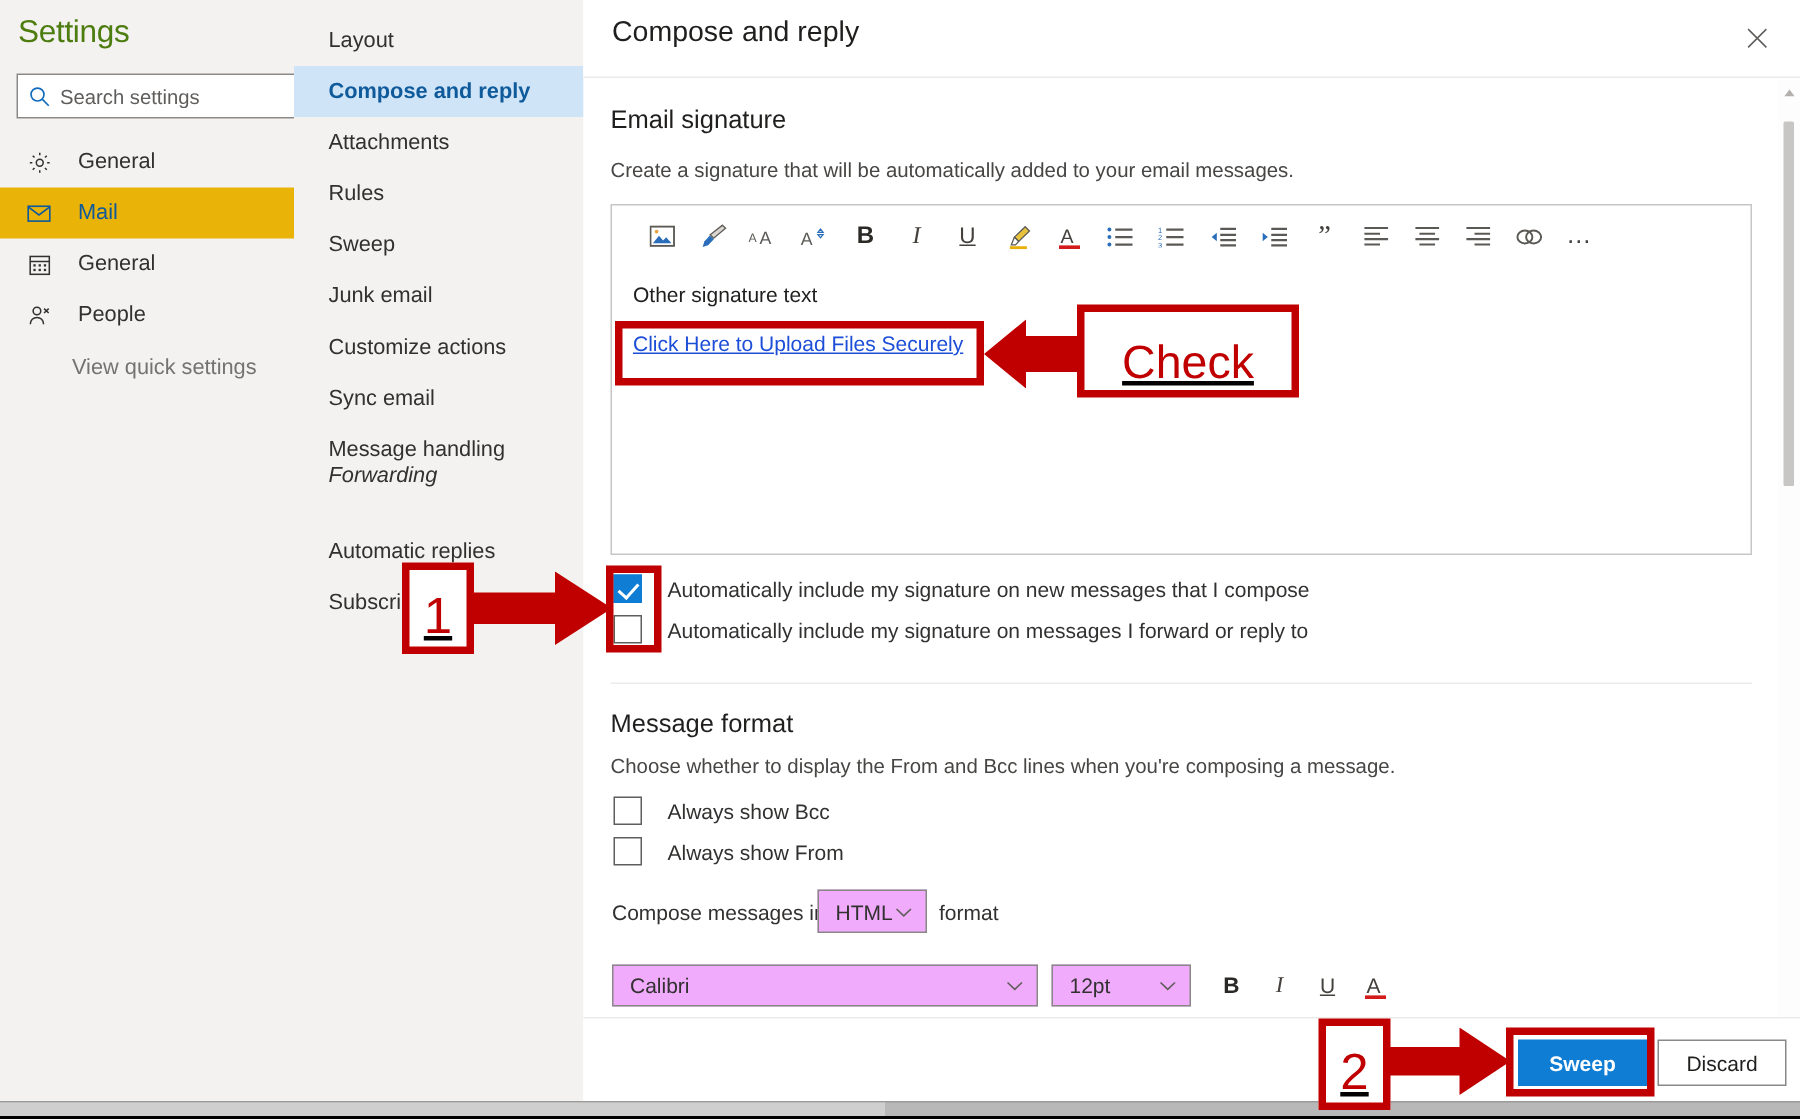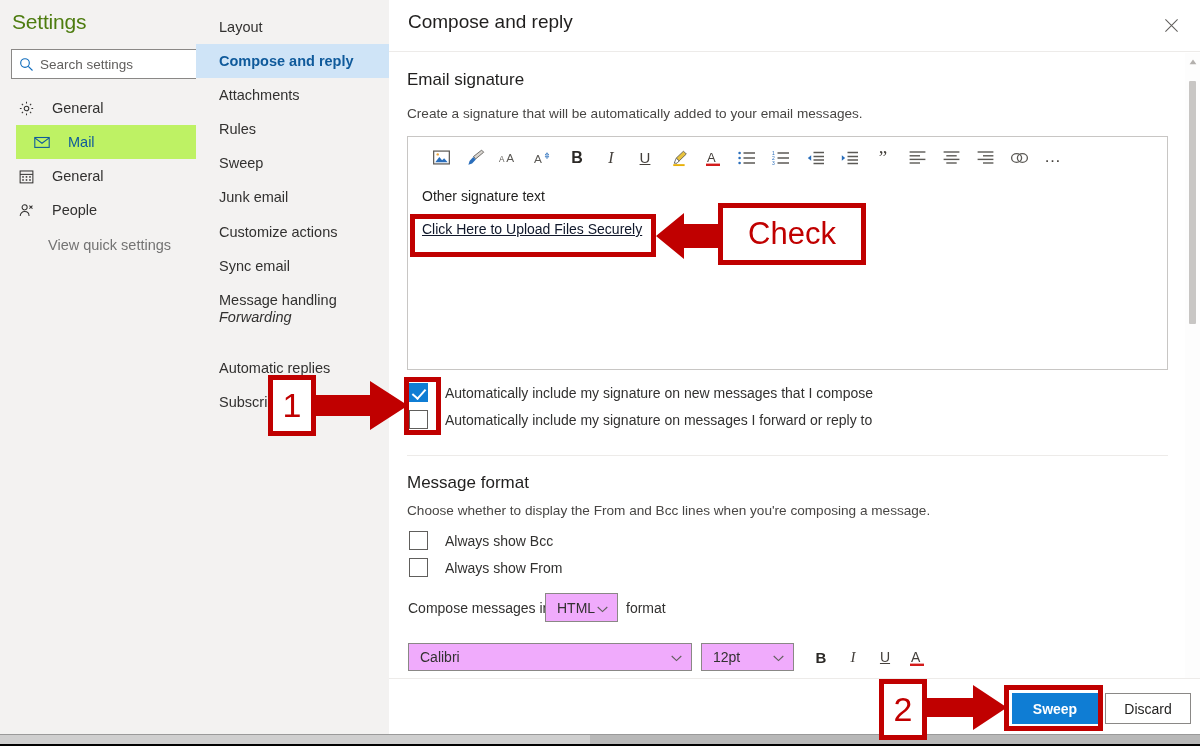--- a/index.html
+++ b/index.html
@@ -41,21 +41,21 @@
     position: absolute; left: 0; width: 196px; height: 34px;
     display: flex; align-items: center; cursor: pointer;
   }
   .side-item .sicon {
     width: 24px; height: 24px; margin-left: 14px;
     display: flex; align-items: center; justify-content: center;
   }
   .side-item .slabel {
     margin-left: 14px; font-size: 14.5px; color: #323130;
   }
-  .side-item.sel { background: #bef264; margin-left: 16px; }
+  .side-item.sel { background: #eab308; }
   .side-item.sel .slabel { color: #0f5a9b; }
   #view-quick {
     position: absolute; left: 48px; top: 237px;
     font-size: 14.5px; color: #737373; cursor: pointer;
   }
 
   
   #navcol {
     position: absolute; left: 196px; top: 0; width: 193px; height: 746px;
     background: #f3f2f1;
@@ -109,21 +109,21 @@
     justify-content: center; cursor: pointer; color: #44403c;
     font-size: 15px;
   }
   #sig-content {
     position: absolute; left: 0; top: 41px; width: 759px; height: 191px;
     padding: 10px 14px 0 14px;
   }
   #sig-line1 { font-size: 14px; color: #201f1e; }
   #sig-link {
     display: inline-block; margin-top: 17px;
-    font-size: 14px; color: #0f172a; text-decoration: underline; cursor: pointer;
+    font-size: 14px; color: #1d4ed8; text-decoration: underline; cursor: pointer;
   }
 
   
   .cb {
     width: 19px; height: 19px; border: 1px solid #605e5c;
     background: #ffffff; display: inline-block; vertical-align: middle;
     cursor: pointer; position: relative;
   }
   .cb.on { background: #0f7dd4; border-color: #0f7dd4; }
   .cb.on::after {
@@ -195,21 +195,21 @@
     position: absolute; left: 0; bottom: 0; width: 1200px; height: 2px;
     background: #000000;
   }
 
   
   .ann-box {
     position: absolute; border: 5px solid #c00000; background: transparent;
   }
   .ann-white {
     position: absolute; border: 5px solid #c00000; background: #ffffff;
-    display: flex; align-items: center; justify-content: center;
+    display: flex; align-items: flex-end; justify-content: center; text-decoration: underline;
   }
   .ann-white .atxt {
     color: #c00000; font-family: "Liberation Sans", sans-serif;
     font-weight: 400;
   }
   .ann-arrow { position: absolute; }
 </style>
 </head>
 <body>
 

